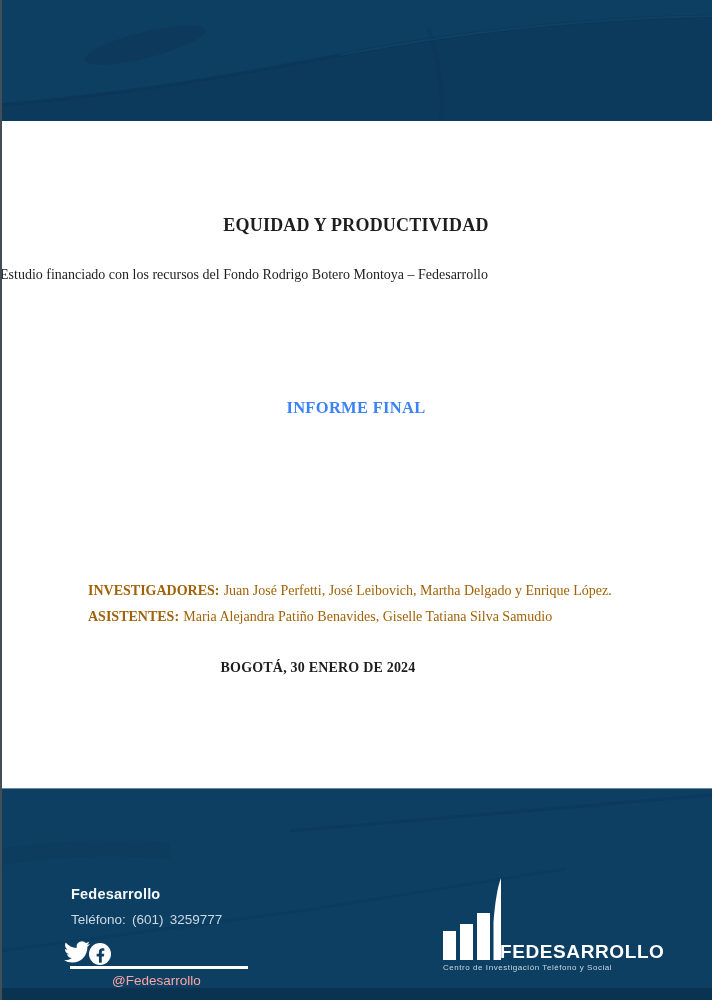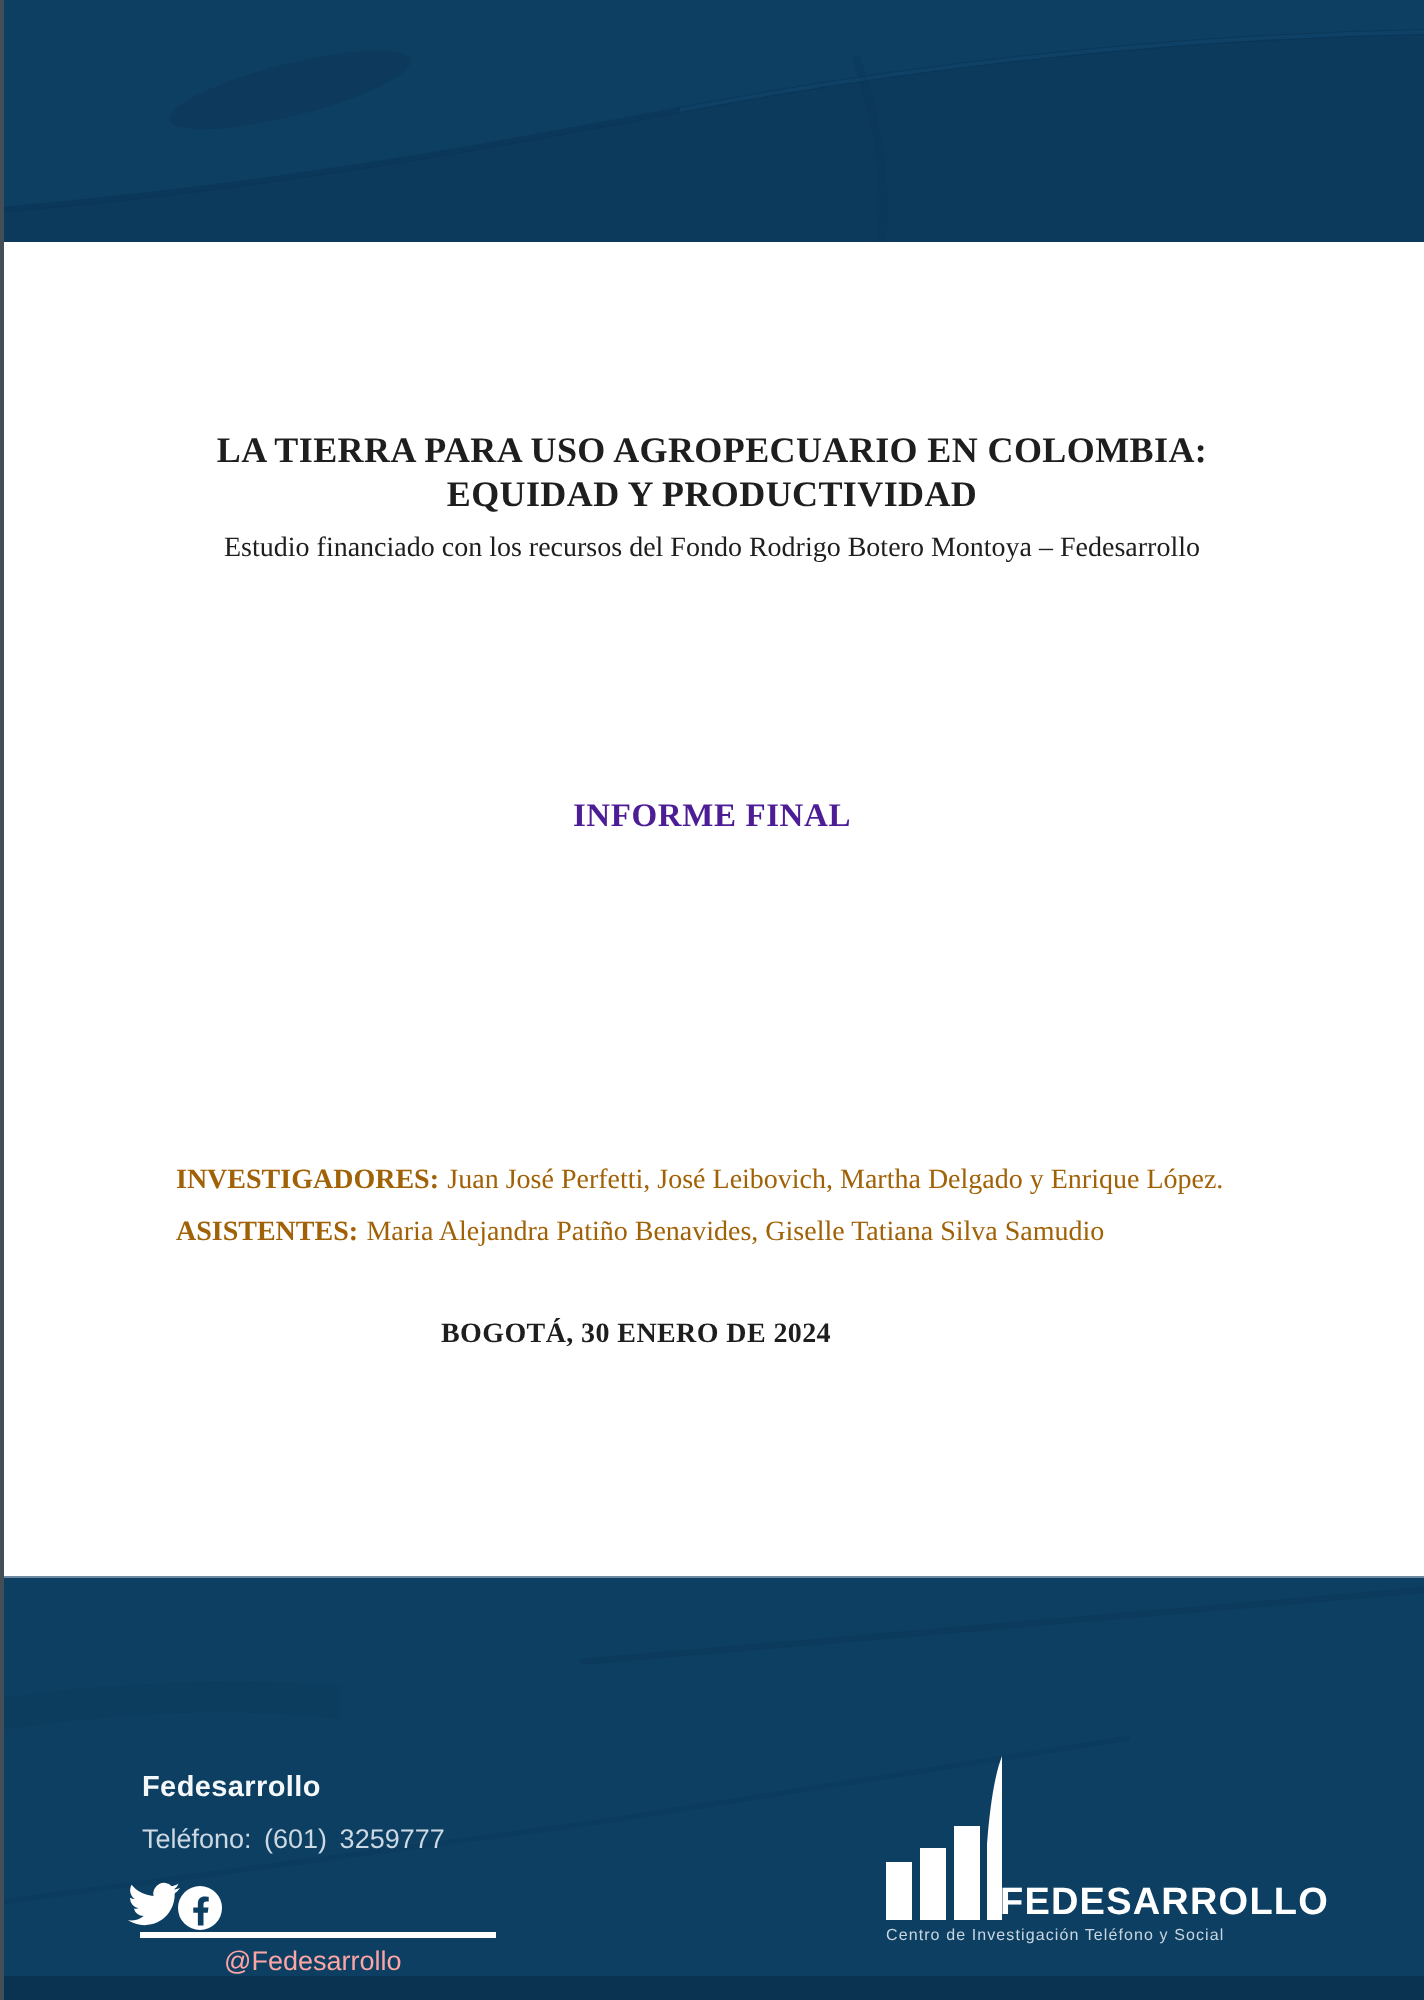--- a/index.html
+++ b/index.html
@@ -25,25 +25,25 @@
   }
   
   .report-title {
     position: absolute; top: 214px; left: 0; width: 712px; margin: 0;
     text-align: center; font-size: 18px; font-weight: bold;
     line-height: 22px; color: #1e1e1e; letter-spacing: 0.2px;
   }
   .report-title .tline { display: block; }
   .funding {
     position: absolute; top: 267px; left: 0; width: 712px; margin: 0;
-    text-align: center; font-size: 14px; color: #1e1e1e;
+    text-align: left; font-size: 14px; color: #1e1e1e;
   }
   .informe {
     position: absolute; top: 398px; left: 0; width: 712px; margin: 0;
-    text-align: center; font-size: 16.5px; font-weight: bold; color: #4c1d95;
+    text-align: center; font-size: 16.5px; font-weight: bold; color: #3b82f6;
     letter-spacing: 0.3px;
   }
   .people {
     position: absolute; left: 88px; right: 50px; margin: 0;
     font-size: 14px; color: #a16207;
   }
   .people strong { font-weight: bold; }
   .people .names { margin-left: 0.3em; }
   .investigators { top: 583px; }
   .assistants { top: 609px; }
@@ -113,21 +113,20 @@
       <path d="M0 106 C150 93 260 71 340 56 C470 31 600 19 712 17 L712 121 L0 121 Z" fill="#0a3557" opacity="0.45"></path>
       <path d="M0 105 C150 92 260 70 340 55 C470 30 600 18 712 16" fill="none" stroke="#08304f" stroke-width="3" opacity="0.45"></path>
       <ellipse cx="145" cy="45" rx="62" ry="13" fill="#0a3354" opacity="0.45" transform="rotate(-14 145 45)"></ellipse>
       <path d="M428 28 C438 58 444 88 441 121" fill="none" stroke="#093356" stroke-width="4" opacity="0.35"></path>
       <path d="M340 55 C470 30 600 18 712 16" fill="none" stroke="#11496f" stroke-width="2" opacity="0.5"></path>
     </svg>
   </header>
 
   <main>
     <h1 class="report-title">
-      <span class="tline">LA TIERRA PARA USO AGROPECUARIO EN COLOMBIA:</span>
       <span class="tline">EQUIDAD Y PRODUCTIVIDAD</span>
     </h1>
 
     <p class="funding">Estudio financiado con los recursos del Fondo Rodrigo Botero Montoya – Fedesarrollo</p>
 
     <p class="informe">INFORME FINAL</p>
 
     <p class="people investigators">
       <strong>INVESTIGADORES:</strong><span class="names">Juan José Perfetti, José Leibovich, Martha Delgado y Enrique López.</span>
     </p>

